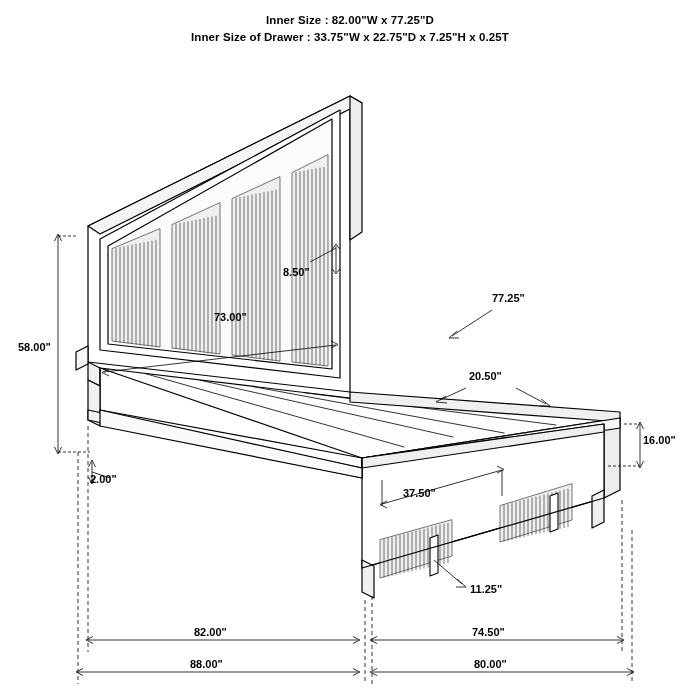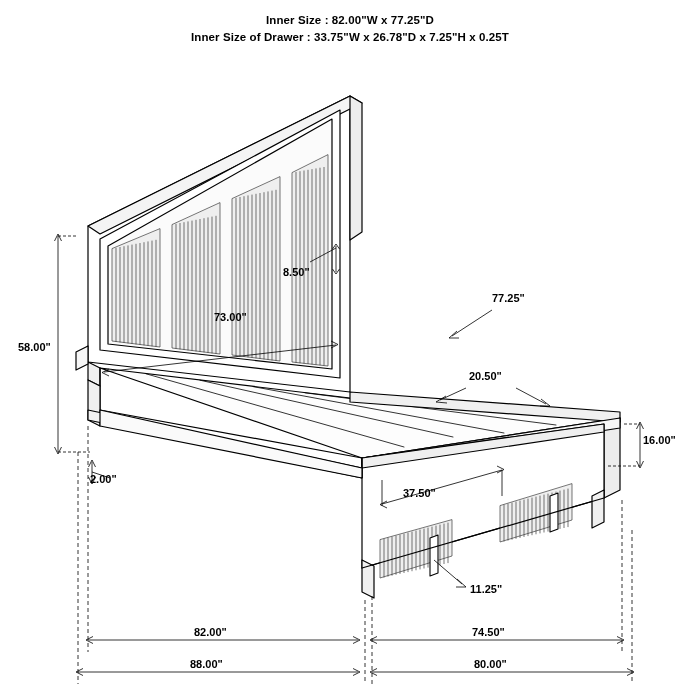--- a/index.html
+++ b/index.html
@@ -41,21 +41,21 @@
     color: #000;
   }
 </style>
 </head>
 <body>
 
 <div id="stage">
 
   <div class="header">
     <div>Inner Size : 82.00"W x 77.25"D</div>
-    <div>Inner Size of Drawer : 33.75"W x 26.78"D x 7.25"H x 0.25T</div>
+    <div>Inner Size of Drawer : 33.75"W x 22.75"D x 7.25"H x 0.25T</div>
   </div>
 
   <svg width="700" height="700" viewBox="0 0 700 700">
     <g fill="none" stroke="#000" stroke-width="1.2" stroke-linejoin="round" stroke-linecap="round">
 
       <path d="M88,226 L88,362 L350,392 L350,96 Z" fill="#ffffff"></path>
       <path d="M88,226 L350,96 L362,103 L100,234 Z" fill="#f4f4f4"></path>
       <path d="M350,96 L362,103 L362,232 L350,240 Z" fill="#ededed"></path>
 
       <path d="M100,239 L100,350 L340,378 L340,110 Z" fill="#ffffff"></path>

